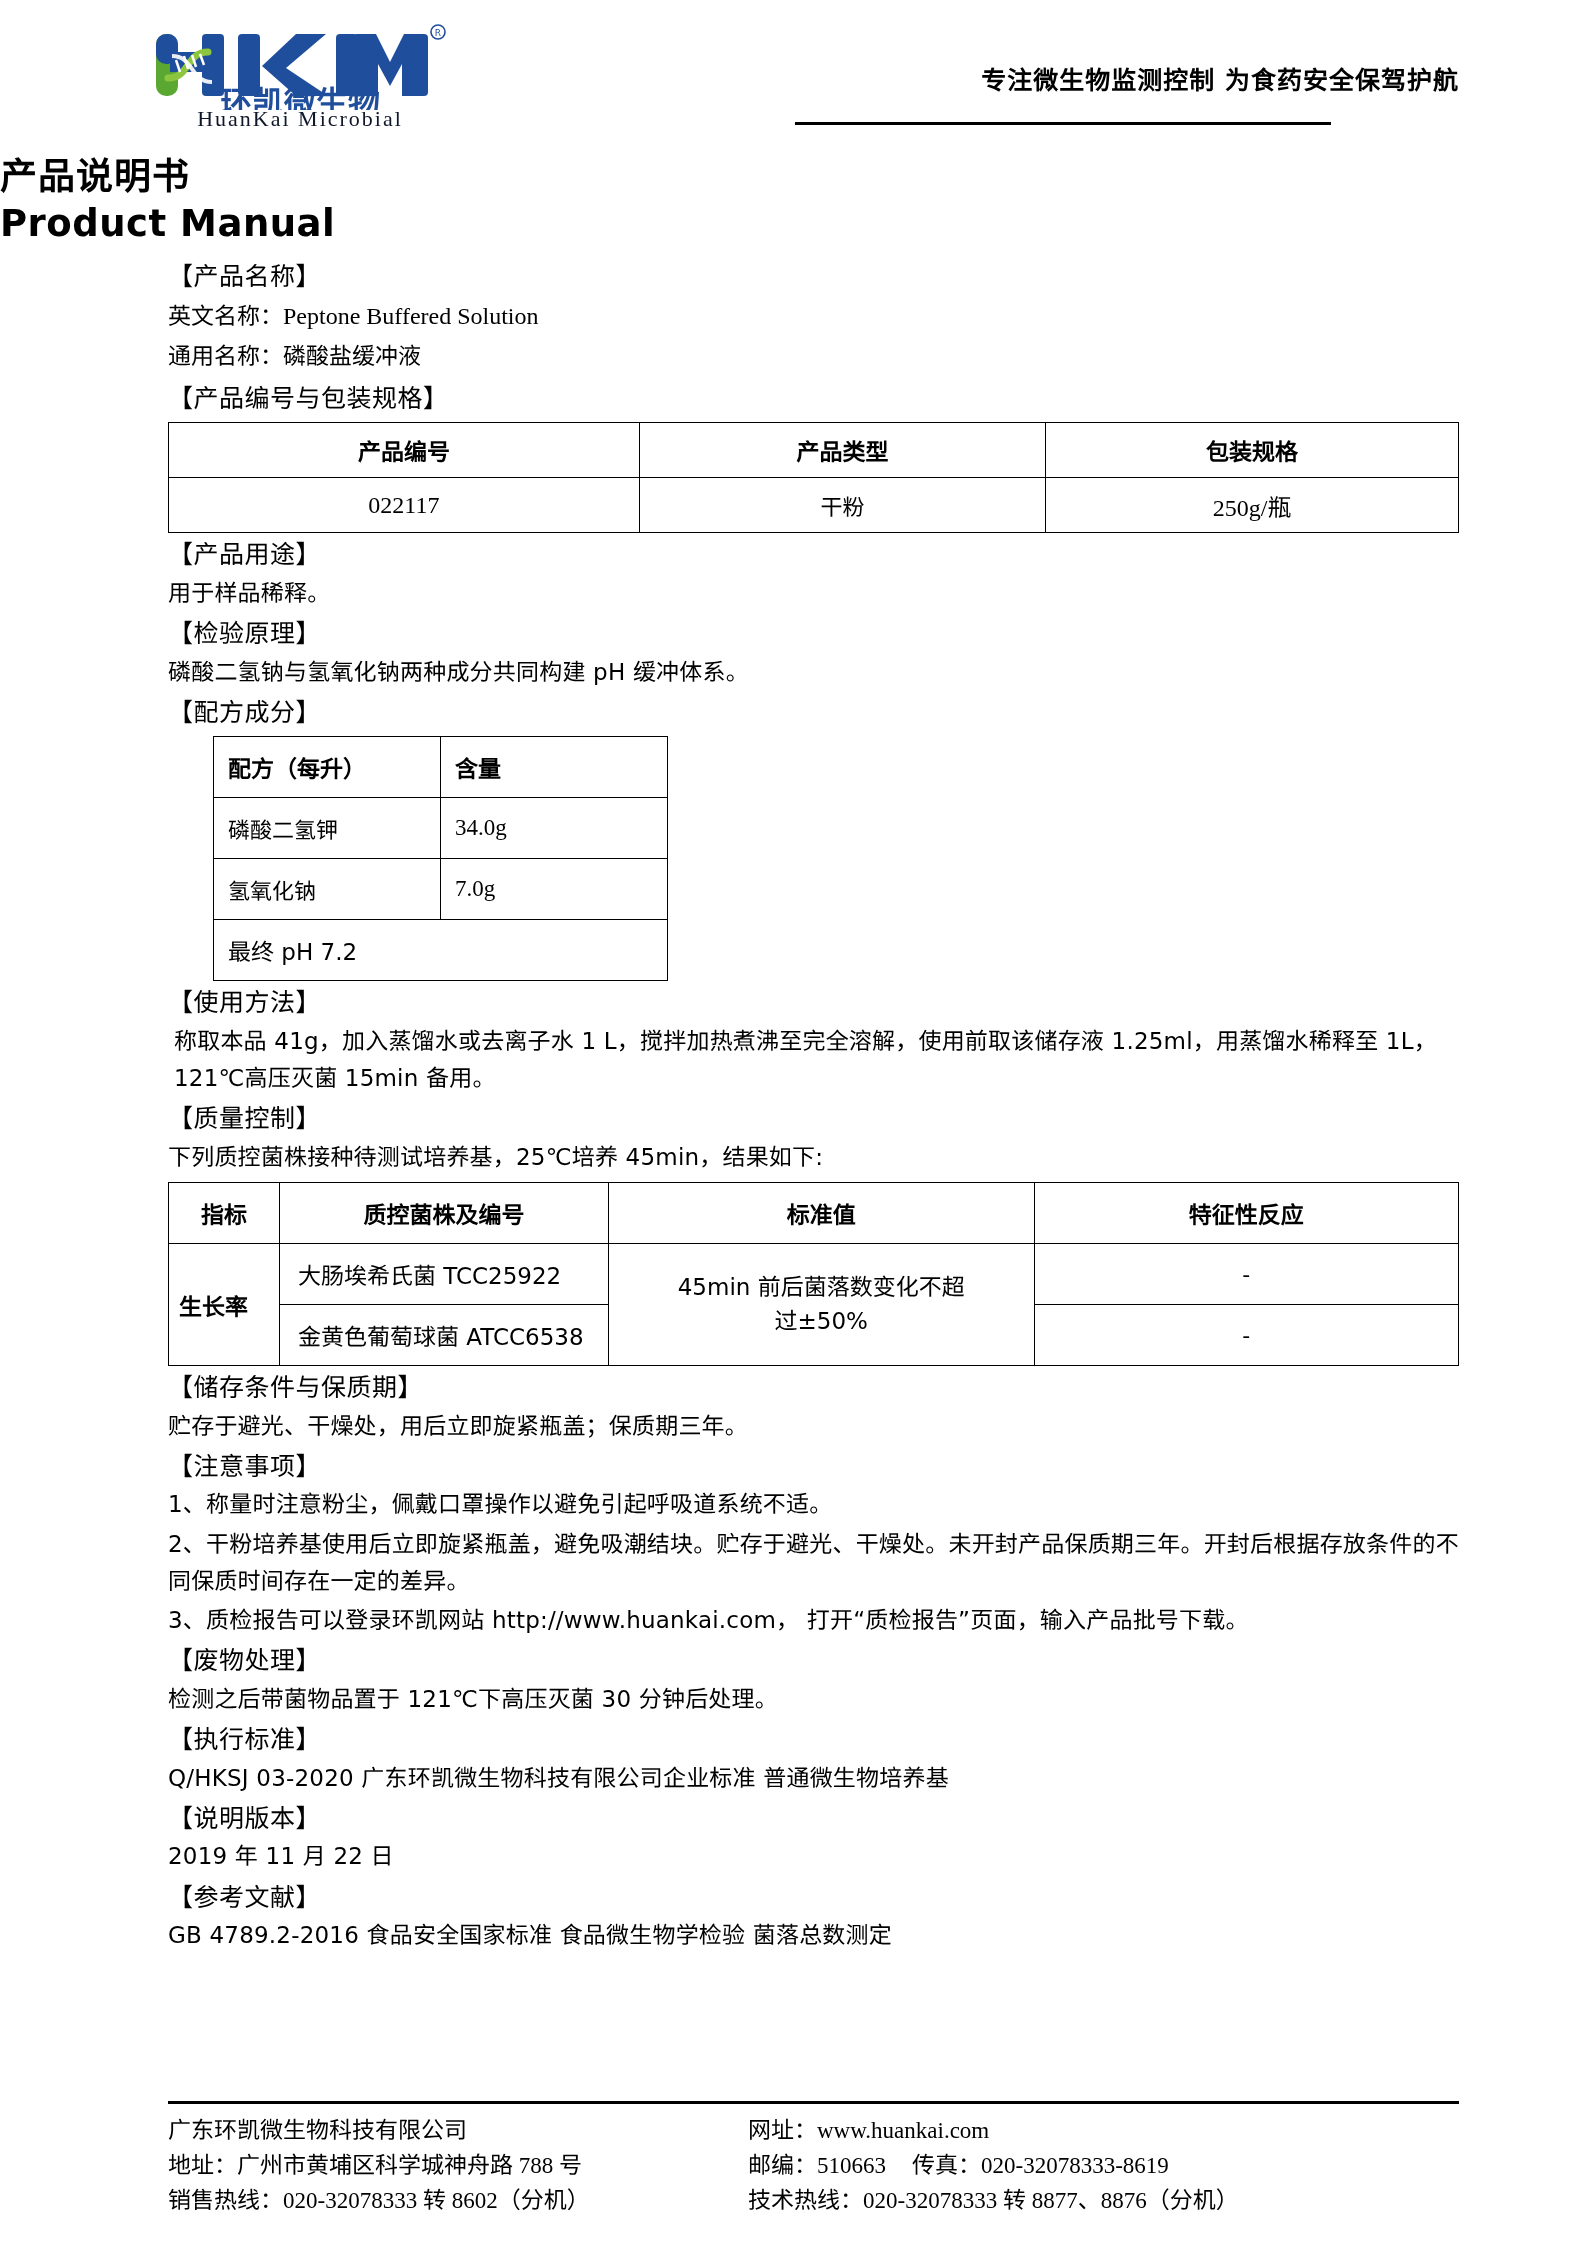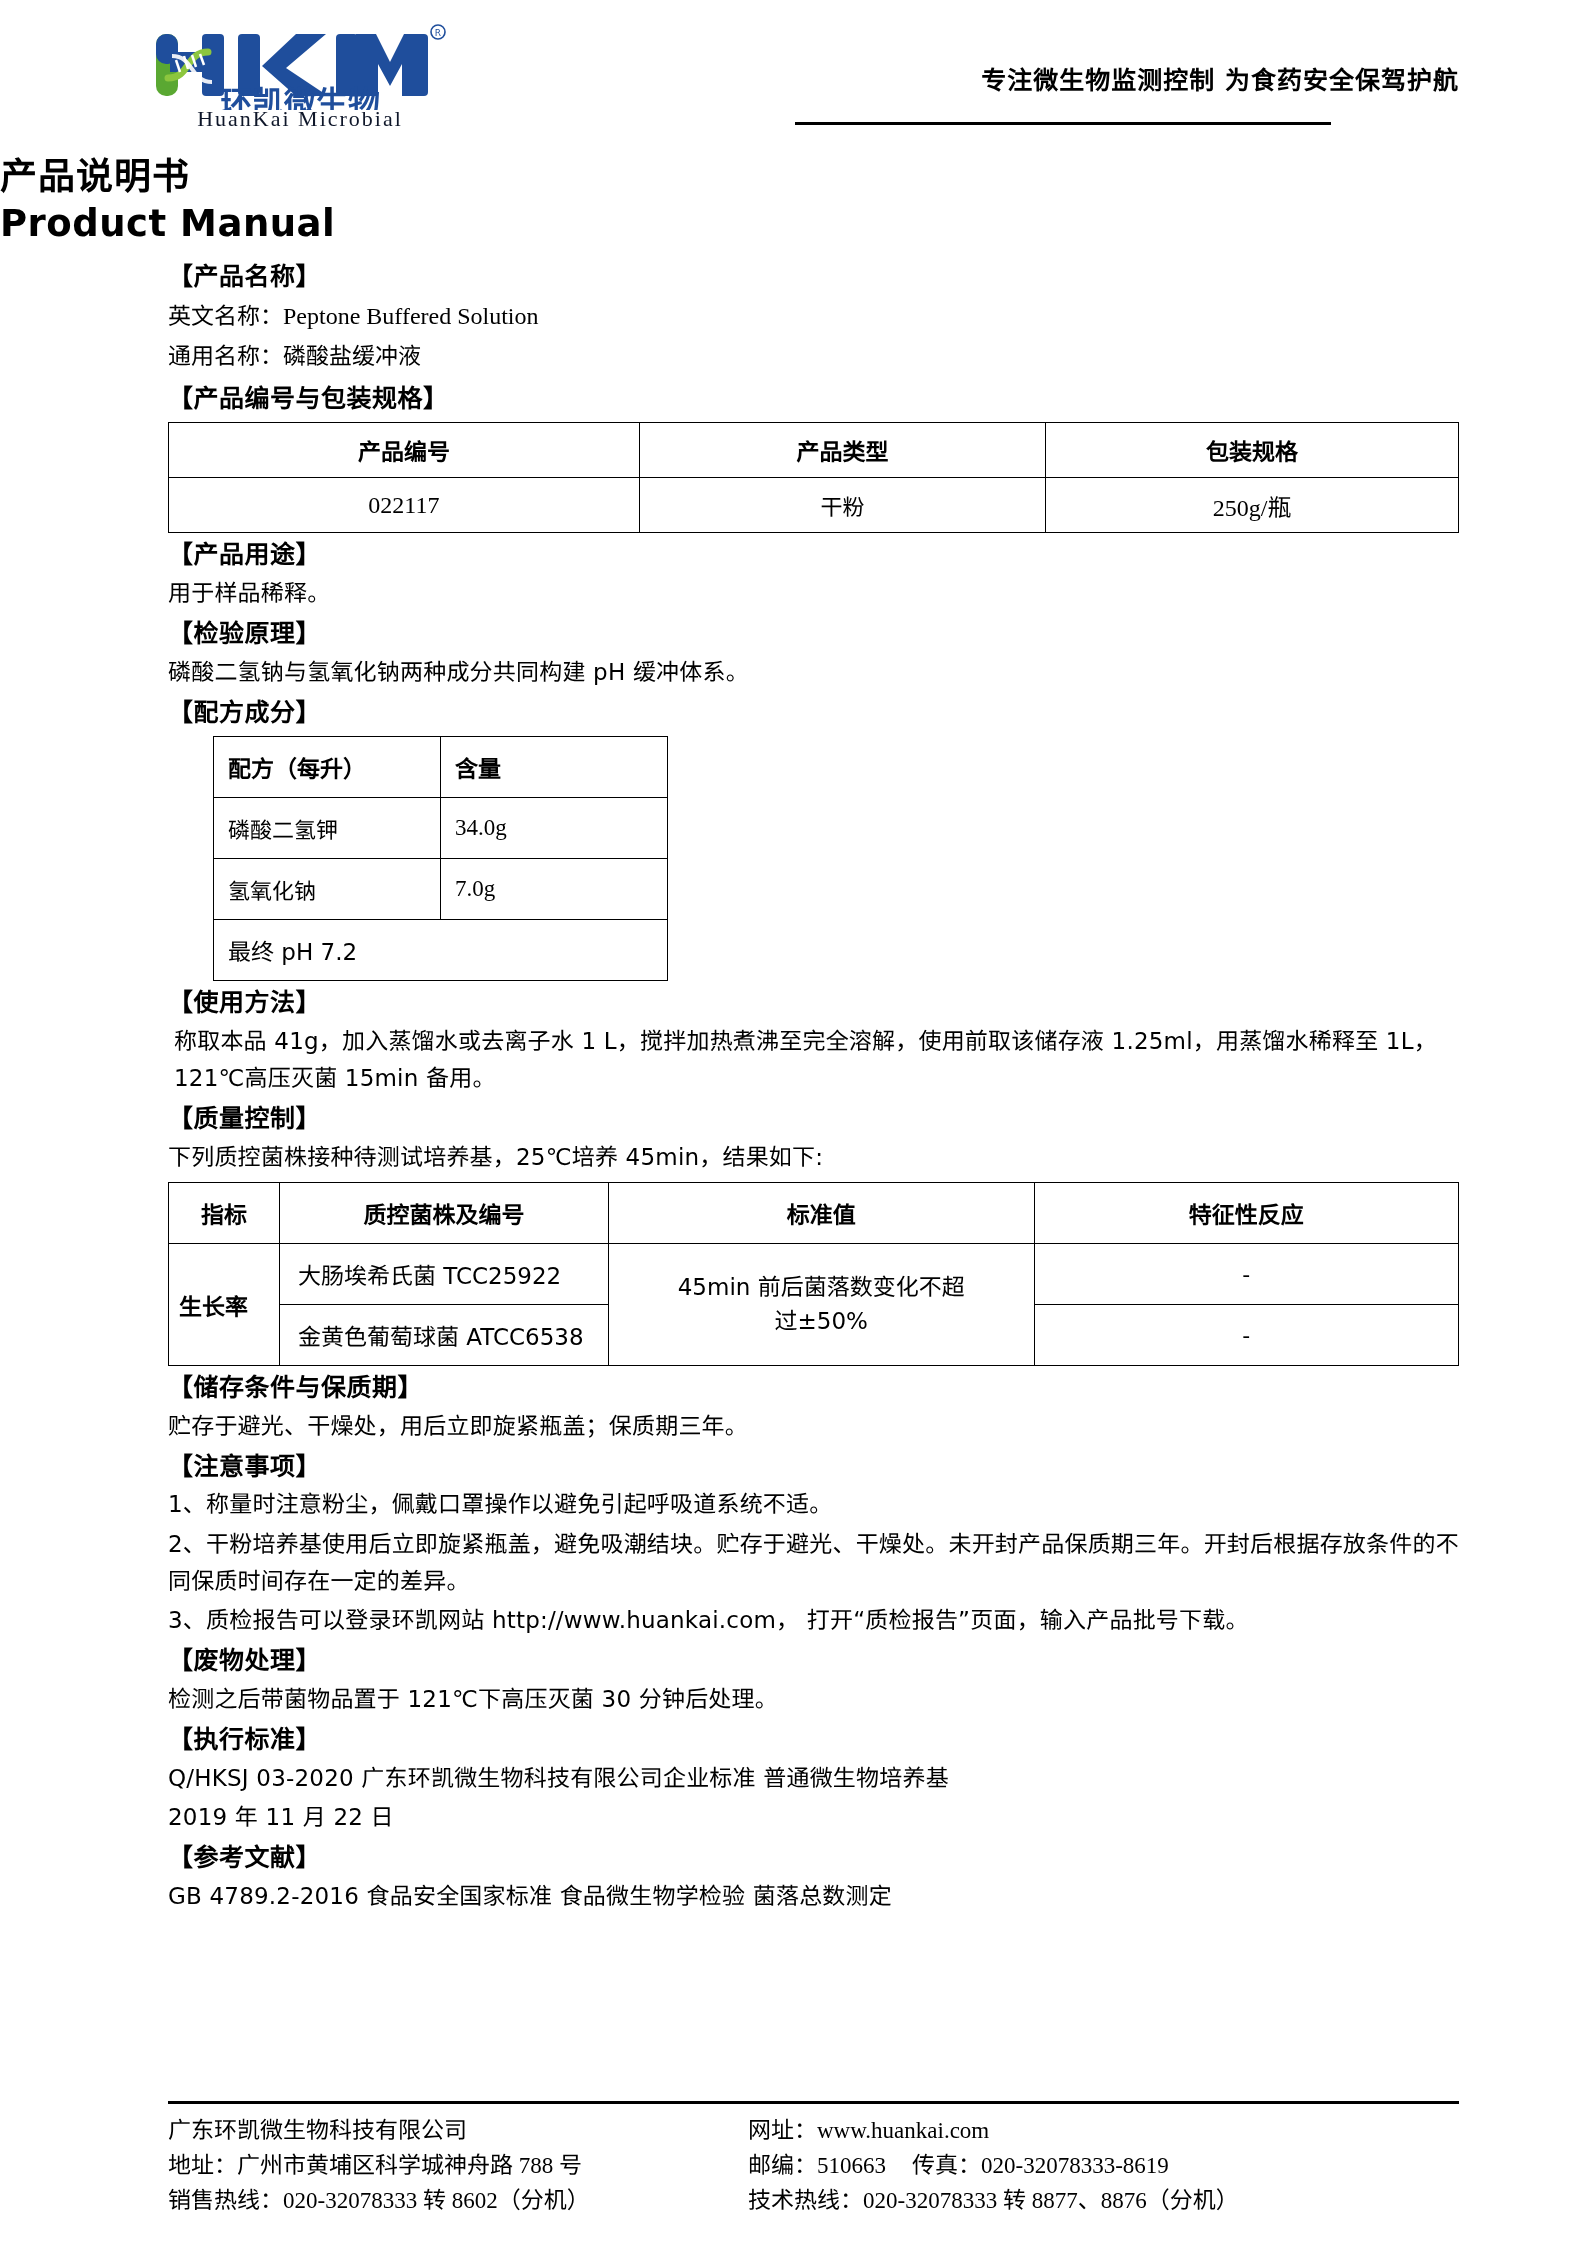--- a/index.html
+++ b/index.html
@@ -91,21 +91,21 @@
     margin-top: 2px;
   }
 
   
   .content {
     padding: 8px 128px 0 168px;
     box-sizing: border-box;
   }
   .sec-head {
     font-family: "DejaVu Sans", "Liberation Sans", sans-serif;
-    font-weight: bold;
+    font-weight: normal;
     font-size: 25px;
     line-height: 1.42;
     margin: 4px 0 2px 0;
     letter-spacing: 0.5px;
   }
   .para {
     font-family: "DejaVu Sans", "Liberation Sans", sans-serif;
     font-size: 23px;
     line-height: 1.62;
     margin: 2px 0 2px 0;
@@ -358,20 +358,21 @@
     <div class="para">1、称量时注意粉尘，佩戴口罩操作以避免引起呼吸道系统不适。</div>
     <div class="para">2、干粉培养基使用后立即旋紧瓶盖，避免吸潮结块。贮存于避光、干燥处。未开封产品保质期三年。开封后根据存放条件的不同保质时间存在一定的差异。</div>
     <div class="para">3、质检报告可以登录环凯网站 http://www.huankai.com， 打开“质检报告”页面，输入产品批号下载。</div>
 
     <div class="sec-head">【废物处理】</div>
     <div class="para">检测之后带菌物品置于 121℃下高压灭菌 30 分钟后处理。</div>
 
     <div class="sec-head">【执行标准】</div>
     <div class="para">Q/HKSJ 03-2020  广东环凯微生物科技有限公司企业标准   普通微生物培养基</div>
 
+    <div class="sec-head">【说明版本】</div>
     <div class="para">2019 年 11 月 22 日</div>
 
     <div class="sec-head">【参考文献】</div>
     <div class="para">GB 4789.2-2016  食品安全国家标准  食品微生物学检验  菌落总数测定</div>
 
   </div>
 
   <div class="footer">
     <div class="footer-rule"></div>
     <div class="footer-cols">

